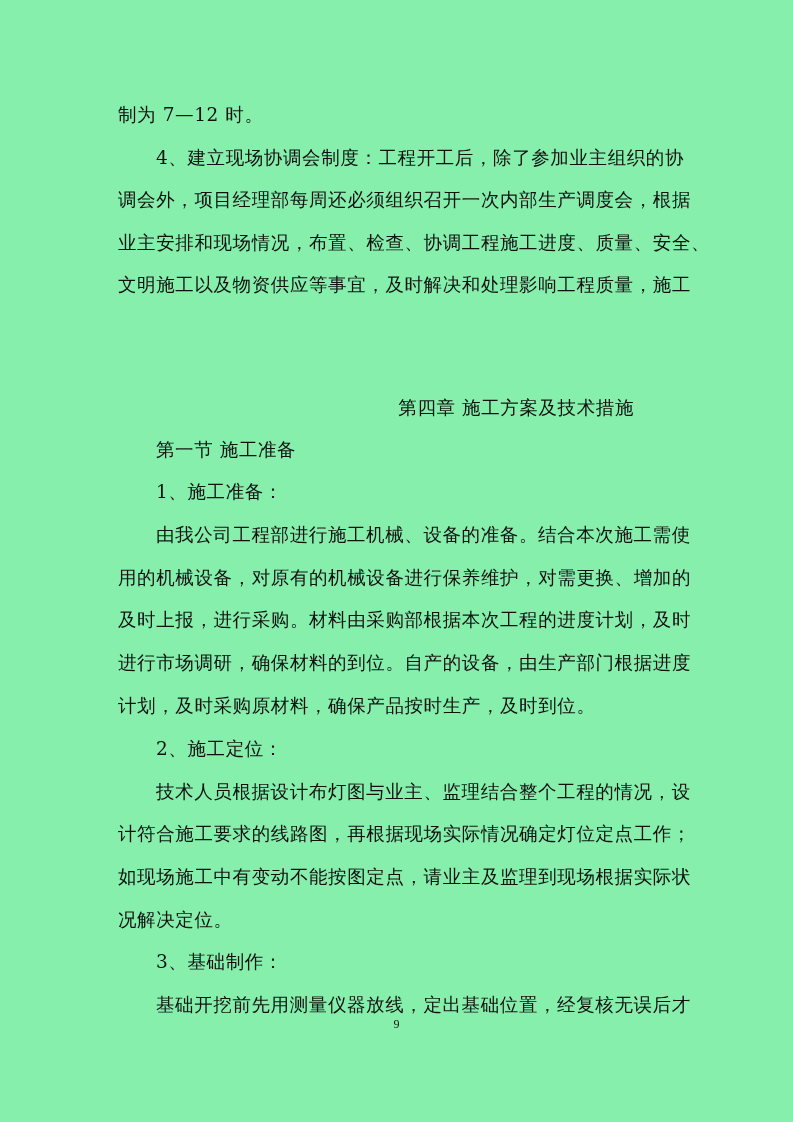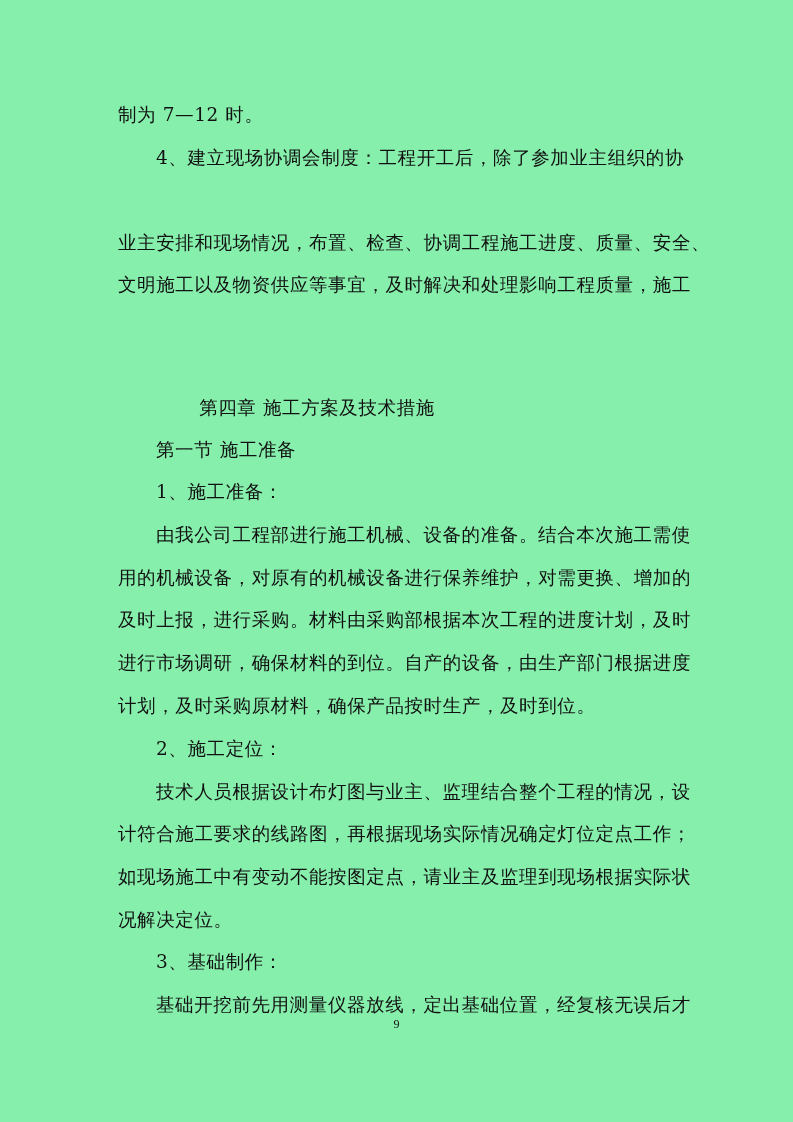--- a/index.html
+++ b/index.html
@@ -26,21 +26,21 @@
       position: absolute;
       left: 118px;
       width: 560px;
       font-size: 18.5px;
       line-height: 24px;
       height: 24px;
       white-space: nowrap;
       letter-spacing: 0.6px;
     }
     .indent { left: 156px; width: 522px; }
-    .center { left: 0; width: 634px; text-align: center; }
+    .center { left: 0; width: 634px; text-align: right; }
     .justify {
       text-align: justify;
       text-align-last: justify;
     }
     .page-number {
       position: absolute;
       left: 0;
       width: 793px;
       text-align: center;
       font-size: 12px;
@@ -49,20 +49,21 @@
     }
   </style>
 </head>
 <body>
 
 <div class="page">
 
   <div class="line" style="top:103px;">制为 7—12 时。</div>
 
   <div class="line indent justify" style="top:146px;">4、建立现场协调会制度：工程开工后，除了参加业主组织的协</div>
+  <div class="line justify" style="top:188px;">调会外，项目经理部每周还必须组织召开一次内部生产调度会，根据</div>
   <div class="line justify" style="top:231px;">业主安排和现场情况，布置、检查、协调工程施工进度、质量、安全、</div>
   <div class="line justify" style="top:273px;">文明施工以及物资供应等事宜，及时解决和处理影响工程质量，施工</div>
 
   <div class="line center" style="top:396px;">第四章  施工方案及技术措施</div>
 
   <div class="line indent" style="top:438px;">第一节  施工准备</div>
 
   <div class="line indent" style="top:480px;">1、施工准备：</div>
 
   <div class="line indent justify" style="top:523px;">由我公司工程部进行施工机械、设备的准备。结合本次施工需使</div>

